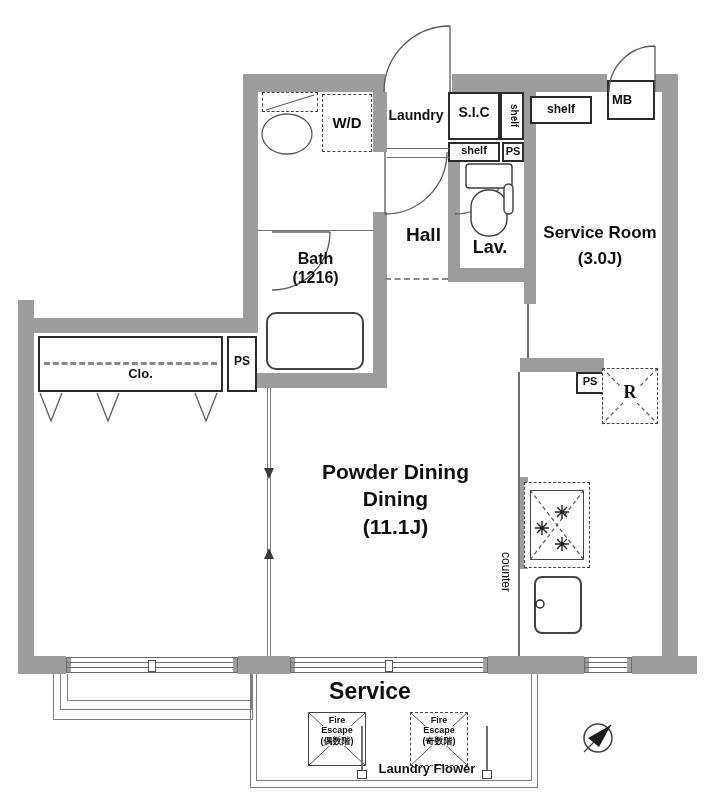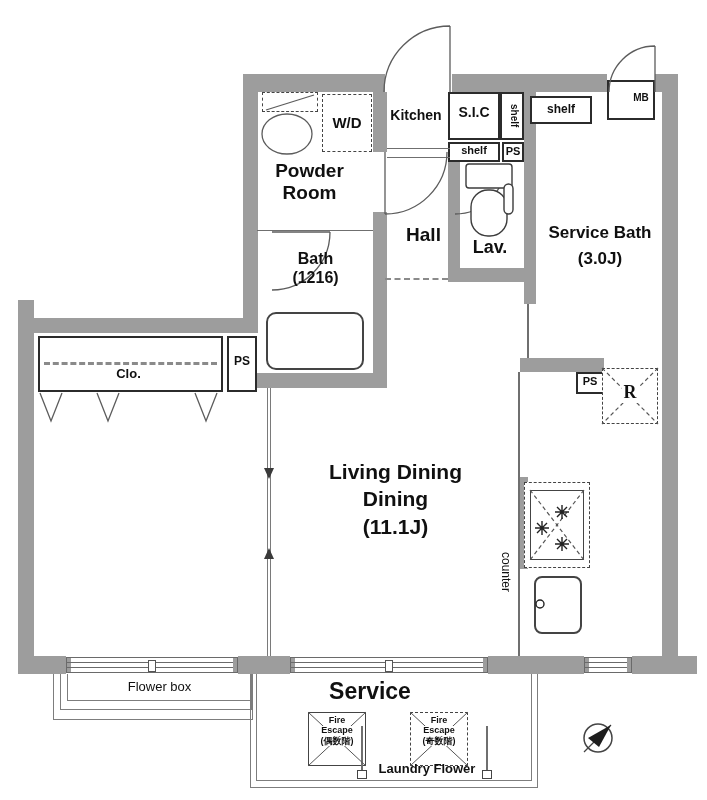--- a/index.html
+++ b/index.html
@@ -142,38 +142,36 @@
       <path d="M 555 544 L 569 544 M 562 537 L 562 551 M 557 539 L 567 549 M 557 549 L 567 539"></path>
       <circle cx="540" cy="604" r="4"></circle>
     </g>
     <g>
       <circle cx="598" cy="738" r="14" fill="#fff" stroke="#444" stroke-width="1.5"></circle>
       <line x1="584" y1="752" x2="611" y2="725" stroke="#444" stroke-width="1.2"></line>
       <polygon points="611,725 588,738 599,747" fill="#1d1d1d"></polygon>
     </g>
   </svg>
 
-  <div class="lbl" style="left:376px;top:107px;width:80px;font-size:14px">Kitchen</div>
+  <div class="lbl" style="left:376px;top:107px;width:80px;font-size:14px">Laundry</div>
   <div class="lbl" style="left:322px;top:114px;width:50px;font-size:15px">W/D</div>
   <div class="lbl" style="left:448px;top:104px;width:52px;font-size:14px">S.I.C</div>
   <div class="lbl vtext" style="left:504px;top:94px;width:16px;height:44px;font-size:10px;font-weight:bold">shelf</div>
   <div class="lbl" style="left:448px;top:144px;width:52px;font-size:11px">shelf</div>
   <div class="lbl" style="left:502px;top:145px;width:22px;font-size:11px">PS</div>
   <div class="lbl" style="left:530px;top:102px;width:62px;font-size:12px">shelf</div>
-  <div class="lbl" style="left:607px;top:92px;width:68px;font-size:10px">MB</div>
-  <div class="lbl" style="left:252px;top:160px;width:115px;font-size:19px"><span>Powder</span><br><span>Room</span></div>
+  <div class="lbl" style="left:588px;top:92px;width:68px;font-size:13px">MB</div>
   <div class="lbl" style="left:387px;top:224px;width:73px;font-size:19px">Hall</div>
   <div class="lbl" style="left:268px;top:250px;width:95px;font-size:16px"><span>Bath</span><br><span>(1216)</span></div>
   <div class="lbl" style="left:455px;top:237px;width:70px;font-size:18px">Lav.</div>
-  <div class="lbl" style="left:530px;top:220px;width:140px;font-size:17px;line-height:1.55"><span>Service Bath</span><br><span>(3.0J)</span></div>
-  <div class="lbl" style="left:36px;top:366px;width:185px;font-size:13px">Clo.</div>
+  <div class="lbl" style="left:530px;top:220px;width:140px;font-size:17px;line-height:1.55"><span>Service Room</span><br><span>(3.0J)</span></div>
+  <div class="lbl" style="left:48px;top:366px;width:185px;font-size:13px">Clo.</div>
   <div class="lbl" style="left:227px;top:354px;width:30px;font-size:12px">PS</div>
-  <div class="lbl" style="left:298px;top:458px;width:195px;font-size:21px;line-height:1.3"><span>Living Dining</span><br><span>Dining</span><br><span>(11.1J)</span></div>
+  <div class="lbl" style="left:298px;top:458px;width:195px;font-size:21px;line-height:1.3"><span>Powder Dining</span><br><span>Dining</span><br><span>(11.1J)</span></div>
   <div class="lbl vtext" style="left:497px;top:540px;width:16px;height:64px;font-size:12px;font-weight:normal">counter</div>
   <div class="lbl" style="left:576px;top:375px;width:28px;font-size:11px">PS</div>
   <div class="lbl" style="left:602px;top:382px;width:56px;font-size:18px;font-family:'Liberation Serif',serif"><span class="wbg">R</span></div>
-  <div class="lbl" style="left:67px;top:679px;width:185px;font-size:13px;font-weight:normal">Flower box</div>
   <div class="lbl" style="left:265px;top:678px;width:210px;font-size:23px">Service</div>
   <div class="firetxt" style="left:308px;top:715px;width:58px;font-size:9px"><span>Fire</span><br><span>Escape</span><br><span>(偶数階)</span></div>
   <div class="firetxt" style="left:410px;top:715px;width:58px;font-size:9px"><span>Fire</span><br><span>Escape</span><br><span>(奇数階)</span></div>
   <div class="lbl" style="left:368px;top:761px;width:118px;font-size:13px">Laundry Flower</div>
 
 </div>
 
 </body></html>

